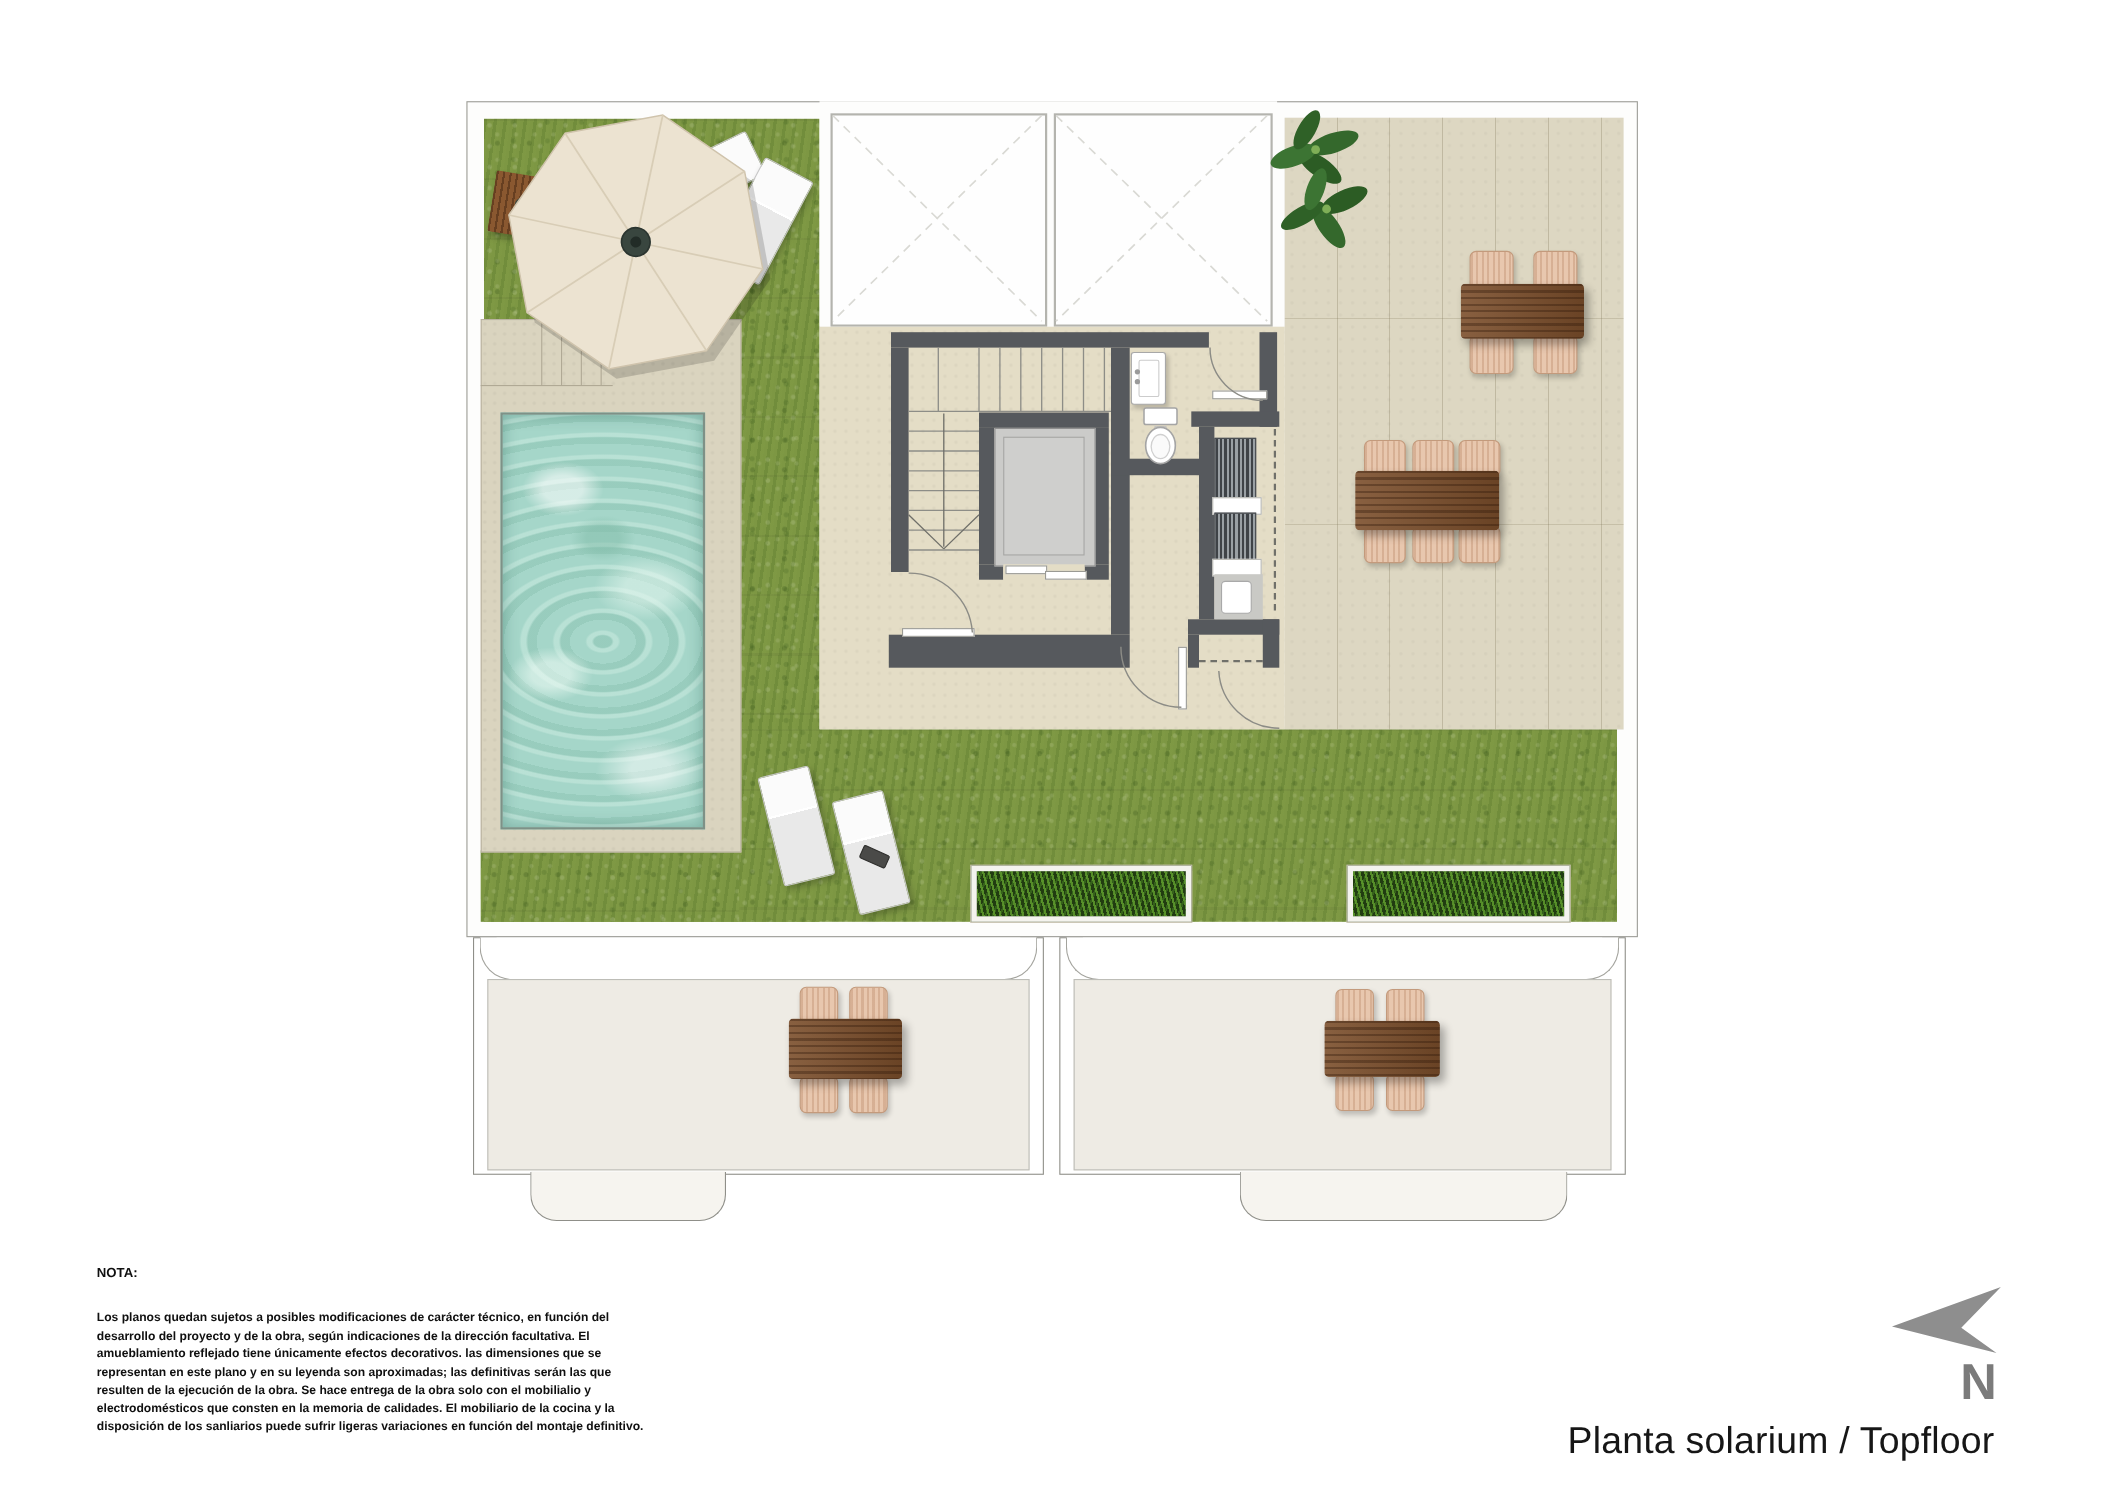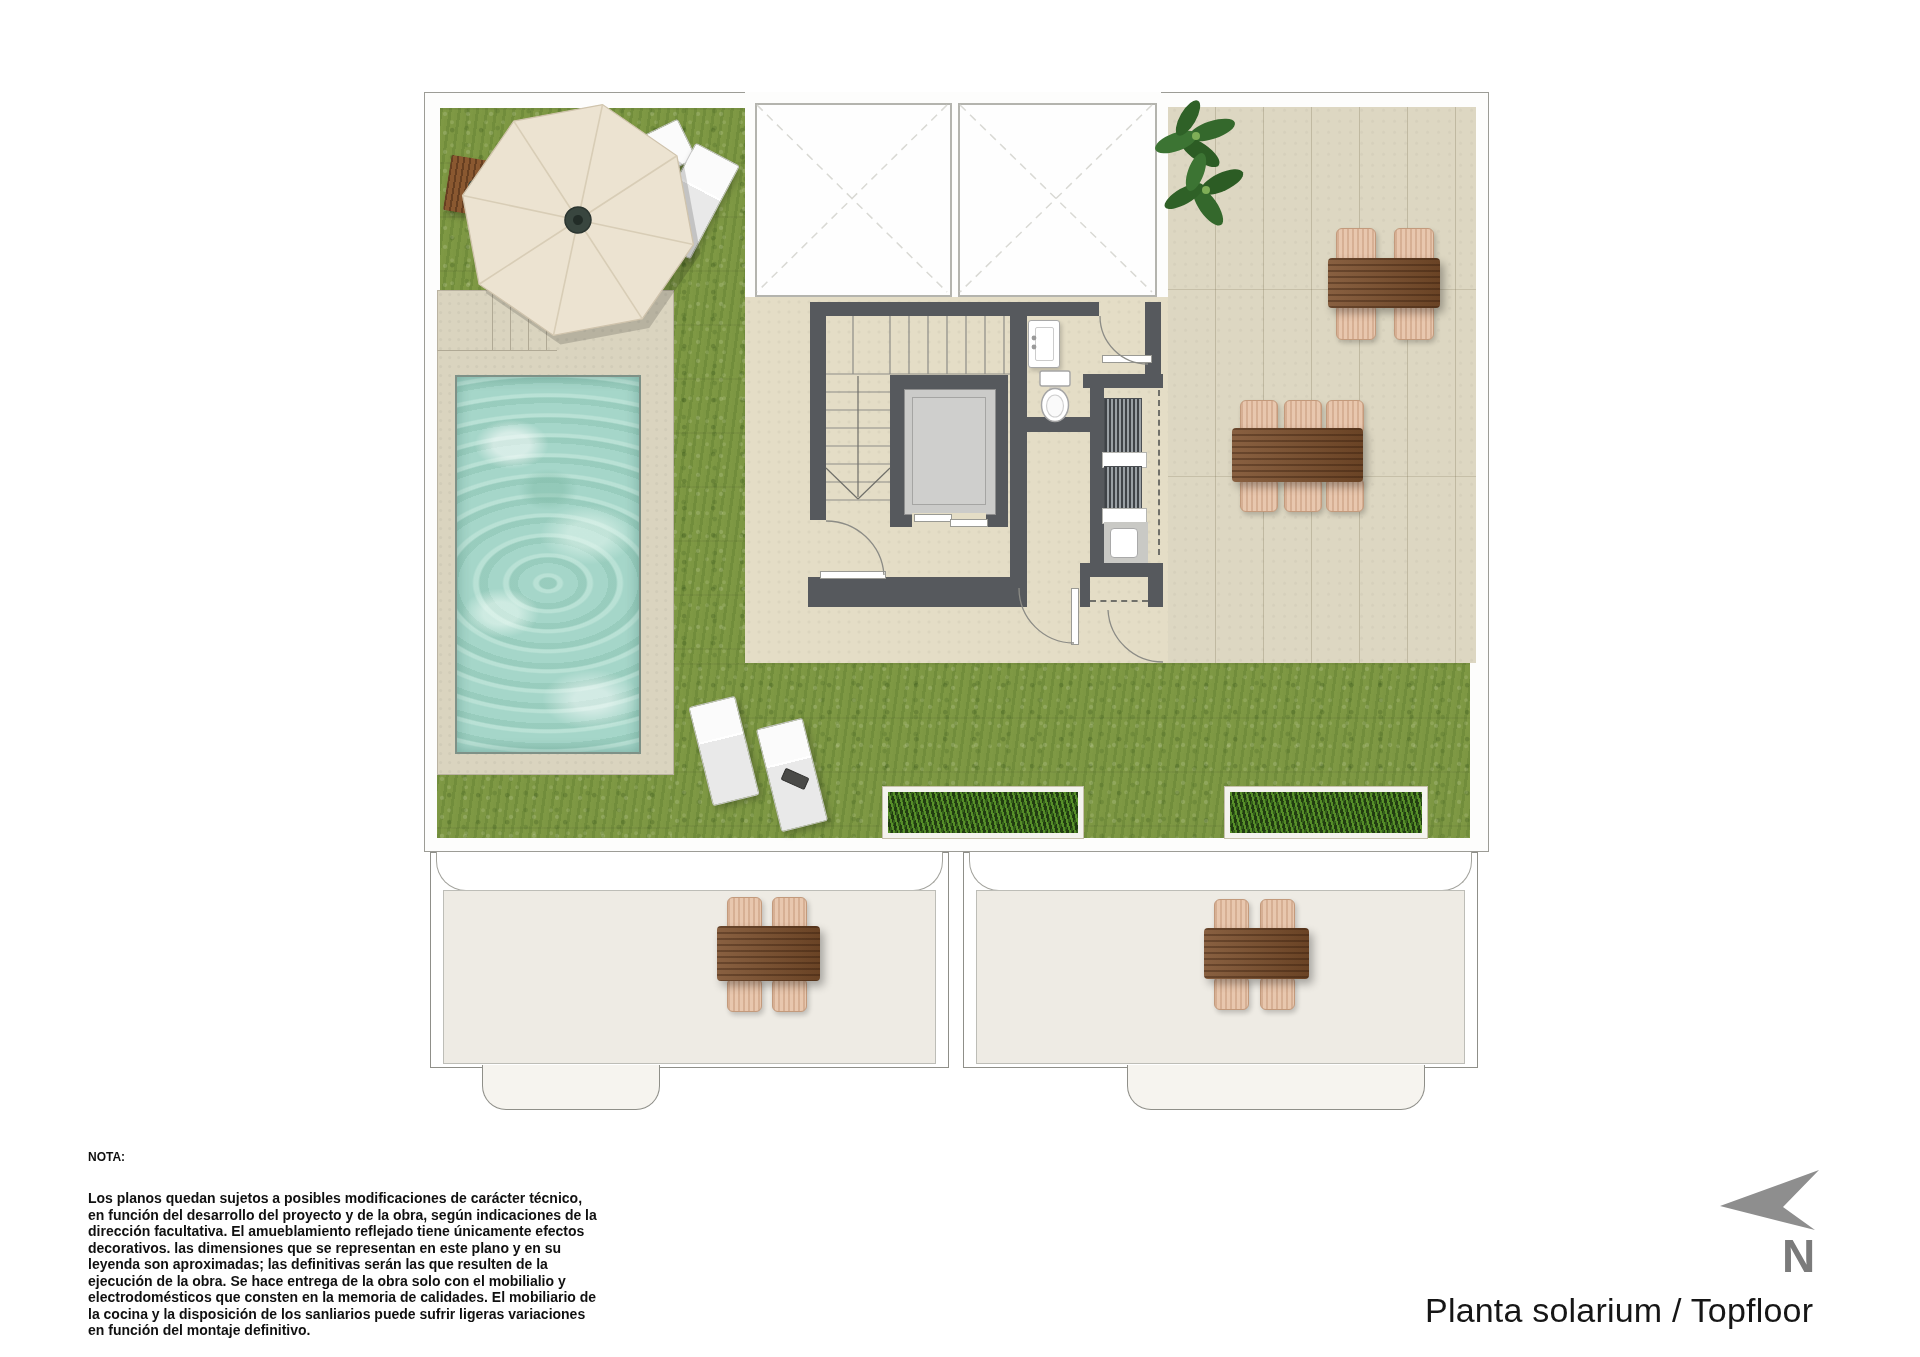--- a/index.html
+++ b/index.html
@@ -46,21 +46,21 @@
     background-image:repeating-linear-gradient(75deg, rgba(95,155,45,.85) 0 2px, transparent 2px 5px),repeating-linear-gradient(-68deg, rgba(60,110,30,.75) 0 2px, transparent 2px 6px);}
   .louver{background:#6a6e72;background-image:repeating-linear-gradient(90deg,#3f4347 0 2px,#9aa0a4 2px 4px);border:1px solid #4a4e52;}
   .shelf{background:#ffffff;border:1px solid #b5b5b0;}
   
   .room{border:1px solid #8f8f89;background:#ffffff;}
   .band{border:1px solid #a3a39d;border-top:none;border-radius:0 0 30px 30px;background:#ffffff;}
   .floorlight{background:#eeebe4;border:1px solid #bdbdb7;}
   .notch{background:#f6f4ef;border:1px solid #8f8f89;border-top:none;border-radius:0 0 24px 24px;}
   
   .note-heading{font-size:12px;font-weight:bold;color:#101010;}
-  .note-body{font-size:14px;font-weight:bold;color:#101010;line-height:16.5px;width:512px;}
+  .note-body{font-size:11px;font-weight:bold;color:#101010;line-height:16.5px;width:512px;}
   .title{font-size:34px;color:#161616;white-space:nowrap;letter-spacing:.2px;}
   svg text{font-family:"Liberation Sans", sans-serif;}
 </style>
 </head>
 <body>
 
 <div id="page">
 
   <div class="abs outline" style="left:424px;top:92px;width:1063px;height:758px;"></div>
 

